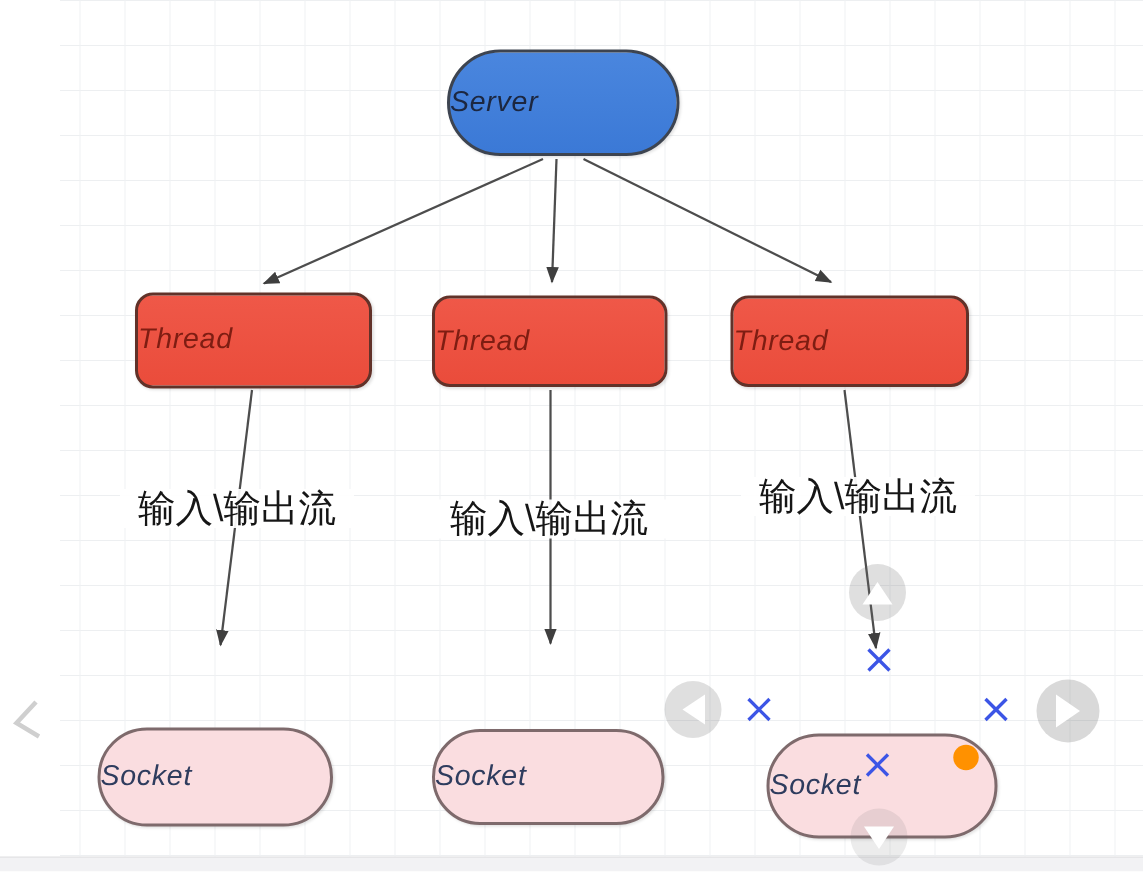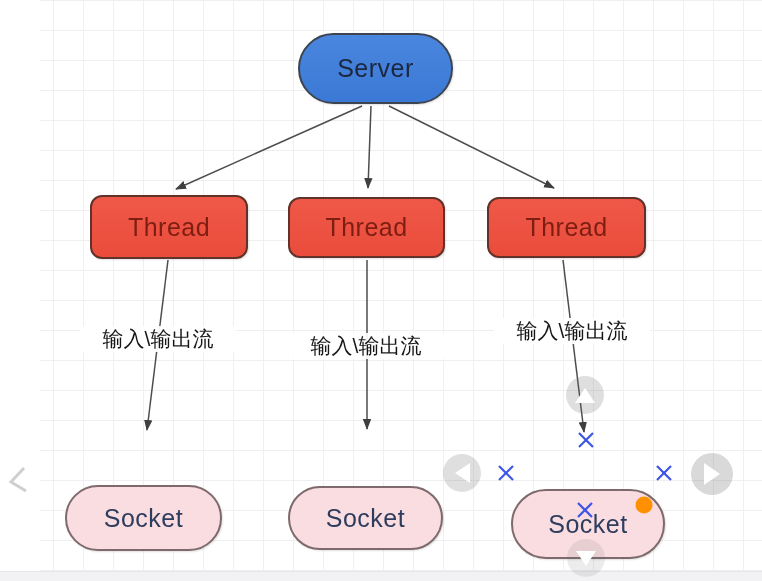--- a/index.html
+++ b/index.html
@@ -16,23 +16,24 @@
       linear-gradient(to bottom, #edeff1 1px, transparent 1px);
     background-size:30px 30px;
     background-position:13px 0;
   }
   .bottom-strip{
     position:absolute;left:0;right:0;bottom:0;height:9px;
     background:#f2f2f4;border-top:1px solid #e6e6e8;
   }
   
   .node{
-    position:absolute;display:flex;align-items:center;justify-content:center;
-    box-sizing:border-box;font-size:25px;letter-spacing:.5px;
+    position:absolute;display:flex;align-items:center;
+    box-sizing:border-box;font-size:19px;letter-spacing:.5px;
     box-shadow:1px 1px 2px rgba(0,0,0,0.12);
+    font-style:italic;
   }
   .node span{pointer-events:none;}
   .server{
     left:298px;top:33px;width:155px;height:71px;border-radius:36px;
     background:linear-gradient(#4a86de, var(--server-fill,#3b79d6));
     border:2px solid #3d4450;color:#1c2740;
   }
   .thread{
     background:linear-gradient(#ef5848, var(--thread-fill,#ea4c3b));
     border:2px solid #613229;color:#7e1d12;border-radius:12px;
@@ -43,21 +44,21 @@
   .socket{
     background:var(--socket-fill,#fadde0);
     border:2px solid #7e6a6c;color:#2e3c5e;border-radius:35px;margin-top:48px;
   }
   .socket1{left:65px;top:437px;width:157px;height:66px;}
   .socket2{left:288px;top:438px;width:155px;height:64px;}
   .socket3{left:511px;top:441px;width:154px;height:70px;}
   
   .edge-label{
     position:absolute;width:156px;height:26px;line-height:26px;
-    text-align:center;font-size:21px;color:#161616;
+    text-align:center;font-size:25px;color:#161616;
     background:rgba(255,255,255,0.93);white-space:nowrap;
   }
   .elabel1{left:80px;top:326px;}
   .elabel2{left:288px;top:333px;}
   .elabel3{left:494px;top:318px;}
   
   svg.overlay{position:absolute;left:0;top:0;}
   .edges{z-index:1;}
   .node{z-index:2;}
   .edge-label{z-index:3;}

